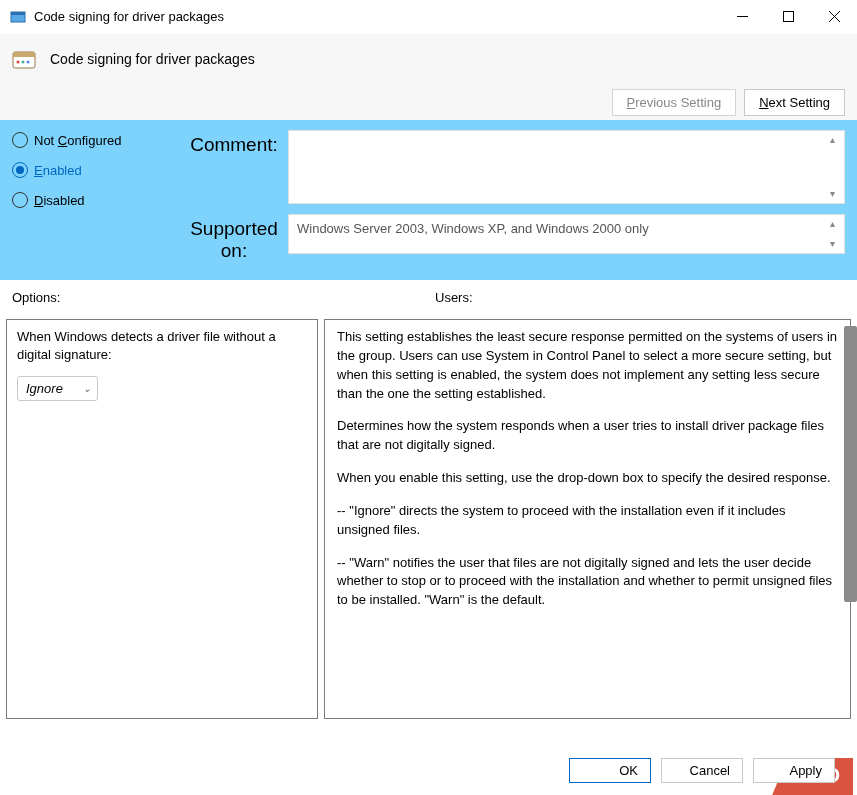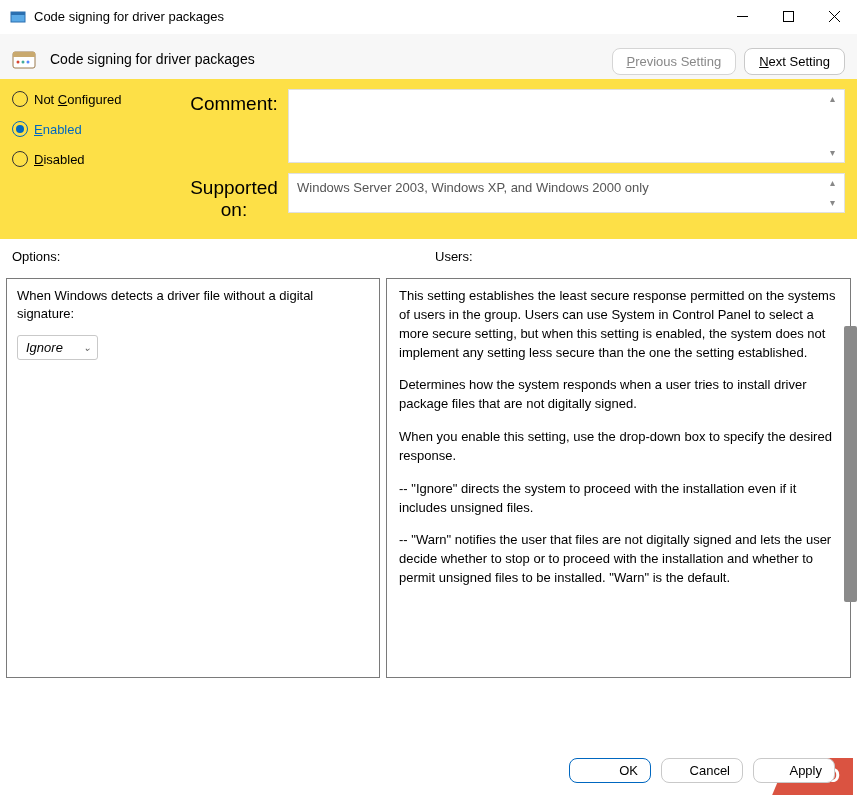--- a/index.html
+++ b/index.html
@@ -73,37 +73,38 @@
       font-size: 14px;
     }
     .header-row .nav-btns {
       display: flex;
       gap: 8px;
     }
     .btn {
       padding: 5px 14px;
       background: #fff;
       border: 1px solid #c9c9c9;
-      border-radius: 8px;
+      border-radius: 0;
       font-size: 13px;
       cursor: pointer;
       font-family: inherit;
+      margin-top: 41px;
     }
     .btn:disabled {
       color: #888;
       cursor: default;
       border-color: #d5d5d5;
     }
     .underline {
       text-decoration: underline;
     }
 
     
     .config-area {
-      background: #fde047;
+      background: #7dd3fc;
       padding: 10px 12px 18px 12px;
       display: grid;
       grid-template-columns: 168px 108px 1fr;
       gap: 10px 0;
       align-items: start;
     }
     .radio-group-cell {
       grid-row: 1 / span 2;
       padding-top: 2px;
     }
@@ -189,21 +190,21 @@
     .labels-row .opt-label { width: 382px; }
     .labels-row .help-label { flex: 1; }
 
     
     .panels {
       display: flex;
       gap: 6px;
       padding: 0 6px;
     }
     .options-panel {
-      width: 374px;
+      width: 312px;
       border: 1px solid #7a7a7a;
       padding: 8px 10px;
       height: 400px;
     }
     .help-panel {
       flex: 1;
       border: 1px solid #7a7a7a;
       padding: 8px 12px;
       height: 400px;
       overflow: hidden;

